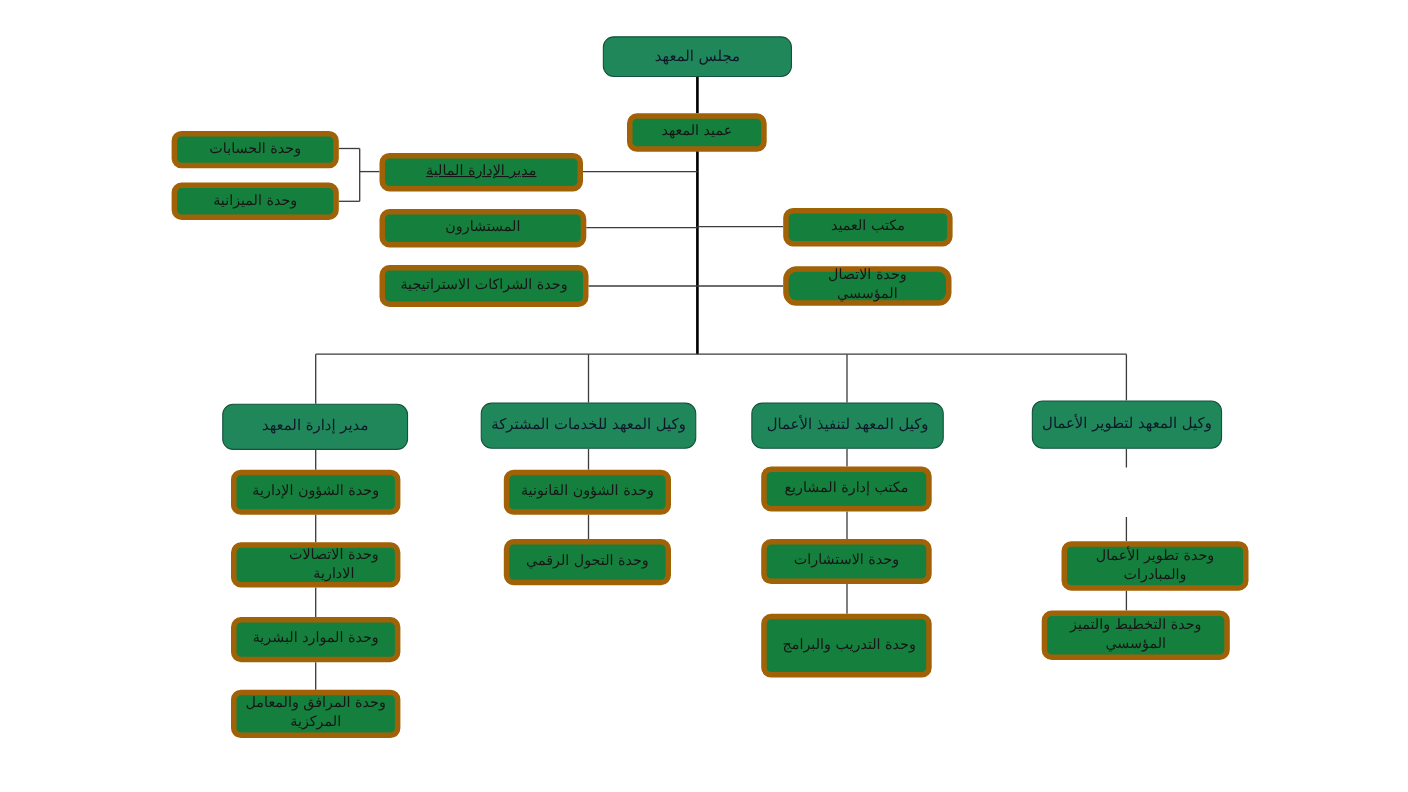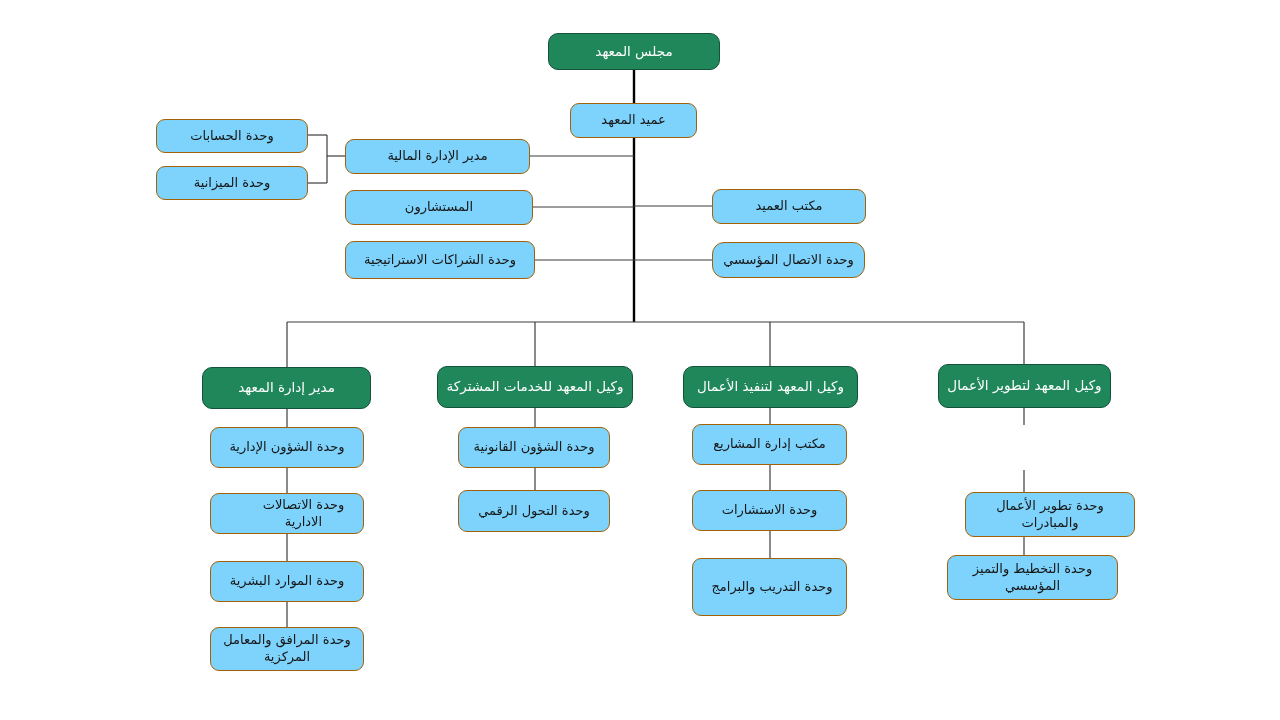--- a/index.html
+++ b/index.html
@@ -13,38 +13,38 @@
   }
   #wires {
     position: absolute;
     left: 0; top: 0;
     width: 1280px; height: 720px;
     pointer-events: none;
   }
   .node {
     position: absolute;
     box-sizing: border-box;
-    border: 1px solid #a16207;
+    border: 5px solid #a16207;
     border-radius: 9px;
-    background: #7dd3fc;
+    background: #15803d;
     display: flex;
     align-items: center;
     justify-content: center;
     text-align: center;
     font-size: 13px;
     color: #161616;
     padding: 2px 7px;
     line-height: 1.3;
     direction: rtl;
   }
   .node.green {
     background: #1f875a;
     border: 1.5px solid #14523a;
     border-radius: 10px;
-    color: #ffffff;
+    color: #0f172a;
     font-size: 13.5px;
   }
   .wire { stroke: #3c3c3c; stroke-width: 1.2; fill: none; }
   .wire.trunk { stroke: #000000; stroke-width: 2.4; }
 </style>
 </head>
 <body>
 
 <div id="canvas">
 
@@ -86,21 +86,21 @@
     <line class="wire" x1="1024" y1="408" x2="1024" y2="425"></line>
     <line class="wire" x1="1024" y1="470" x2="1024" y2="492"></line>
     <line class="wire" x1="1024" y1="537" x2="1024" y2="555"></line>
   </svg>
 
   <div class="node green" style="left:548px; top:33px;  width:172px; height:37px;">مجلس المعهد</div>
   <div class="node" style="left:570px; top:103px; width:127px; height:35px;">عميد المعهد</div>
 
   <div class="node" style="left:156px; top:119px; width:152px; height:34px;text-align:right;">وحدة الحسابات</div>
   <div class="node" style="left:156px; top:166px; width:152px; height:34px;">وحدة الميزانية</div>
-  <div class="node" style="left:345px; top:139px; width:185px; height:35px;">مدير الإدارة المالية</div>
+  <div class="node" style="left:345px; top:139px; width:185px; height:35px;text-decoration:underline;">مدير الإدارة المالية</div>
   <div class="node" style="left:345px; top:190px; width:188px; height:35px;">المستشارون</div>
   <div class="node" style="left:345px; top:241px; width:190px; height:38px;">وحدة  الشراكات الاستراتيجية</div>
 
   <div class="node" style="left:712px; top:189px; width:154px; height:35px;">مكتب العميد</div>
   <div class="node" style="left:712px; top:242px; width:153px; height:36px;border-radius:12px;">وحدة الاتصال المؤسسي</div>
 
   <div class="node green" style="left:202px; top:367px; width:169px; height:42px;">مدير إدارة المعهد</div>
   <div class="node green" style="left:437px; top:366px; width:196px; height:42px;">وكيل المعهد للخدمات المشتركة</div>
   <div class="node green" style="left:683px; top:366px; width:175px; height:42px;">وكيل المعهد لتنفيذ الأعمال</div>
   <div class="node green" style="left:938px; top:364px; width:173px; height:44px;">وكيل المعهد لتطوير الأعمال</div>

